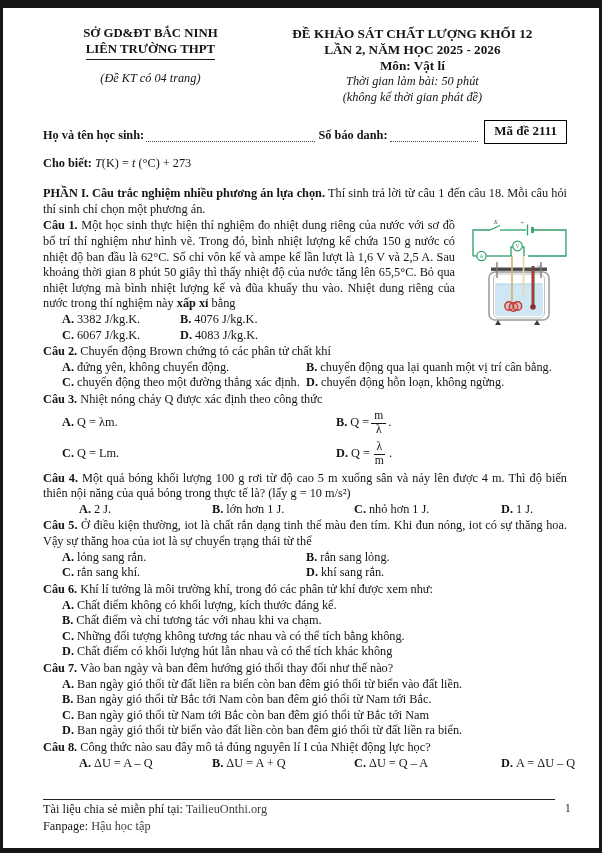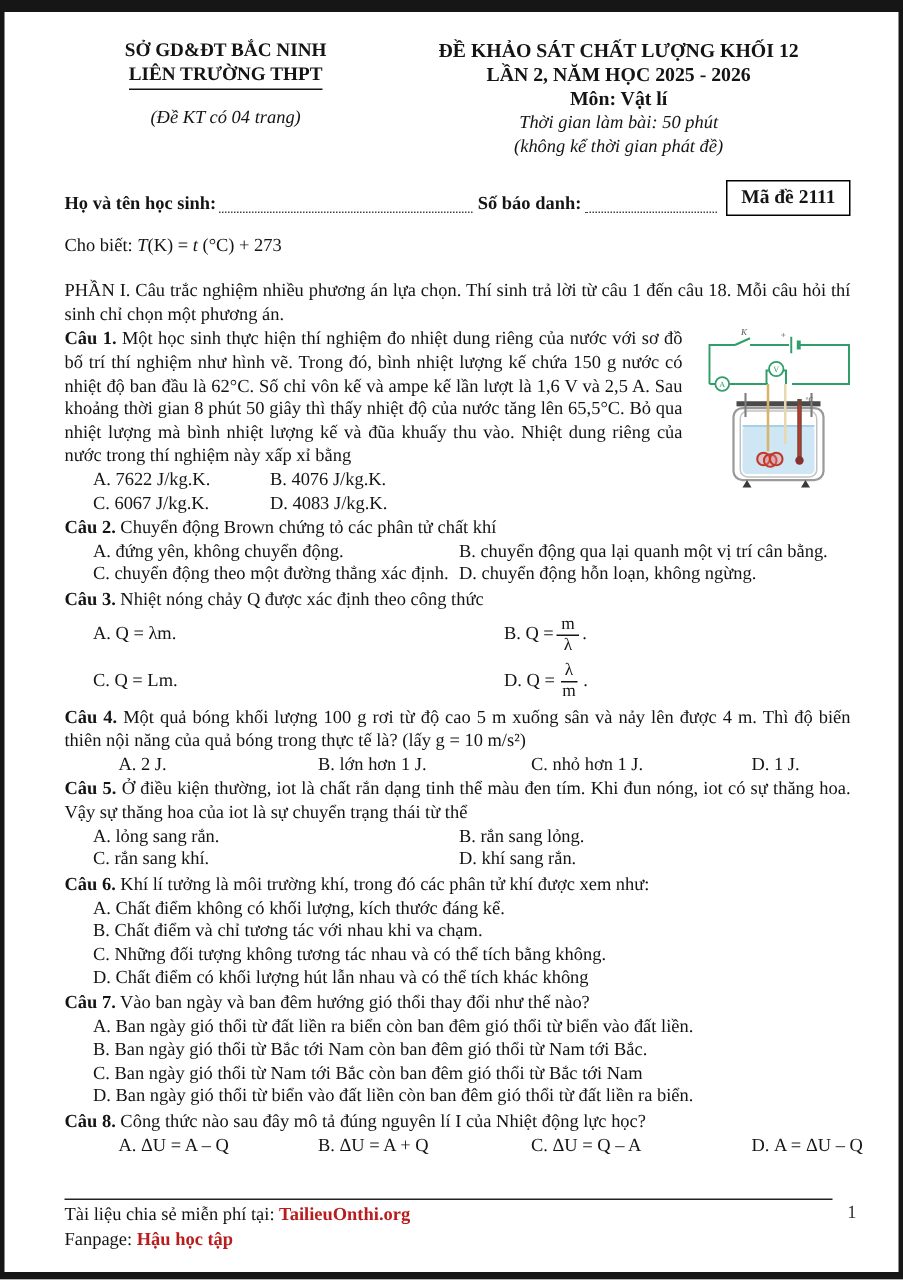--- a/index.html
+++ b/index.html
@@ -3,21 +3,21 @@
 <meta charset="utf-8">
 <style>
   html,body{margin:0;padding:0;background:#d9d9d9;}
   .page{
     width:602px;height:853px;box-sizing:border-box;position:relative;
     background:#fff;border:solid #161616;border-width:8px 3px 5px 3px;
     font-family:"Liberation Serif","DejaVu Serif",serif;color:#141414;
     overflow:hidden;
   }
   .content{padding:10px 32px 0 40px;font-size:12.3px;line-height:1.27;}
-  b{font-weight:normal;}
+  b{font-weight:bold;}
   .it{font-style:italic;}
   
   .hdr{display:flex;margin-top:8px;}
   .hdr-left{width:41%;text-align:center;}
   .hdr-right{width:59%;text-align:center;}
   .h-b{font-weight:bold;font-size:12.8px;line-height:1.25;}
   .h-title{font-weight:bold;font-size:13.2px;line-height:1.22;}
   .underlined{display:inline-block;border-bottom:1.2px solid #141414;padding-bottom:1px;}
   .h-i{font-style:italic;font-size:12.3px;line-height:1.25;}
   .mt10{margin-top:11px;}
@@ -46,21 +46,21 @@
   .o2f .opt{display:flex;align-items:center;min-height:31px;}
   .o4{grid-template-columns:127px 136px 141px 1fr;margin-left:36px;}
   .o1{grid-template-columns:1fr;}
   .frac{display:inline-flex;flex-direction:column;align-items:center;vertical-align:middle;line-height:1.08;font-size:11.6px;margin:0 2px;}
   .fnum{border-bottom:1px solid #141414;padding:0 3px;}
   .fden{padding:0 3px;}
   
   .footer{position:absolute;left:40px;right:30px;bottom:14px;font-size:12.3px;}
   .rule{border-top:1.4px solid #222;margin-right:14px;}
   .pagenum{position:absolute;right:-2px;top:2px;color:#333;}
-  .flink{color:#b91c1c;font-weight:bold;text-align:right;}
+  .flink{color:#404040;font-weight:normal;text-align:right;}
   .fline{margin-top:2px;}
 </style>
 </head>
 <body>
 
 <div class="page">
   <div class="content">
 
     <div class="hdr">
       <div class="hdr-left">
@@ -133,21 +133,21 @@
         </g>
 
         <line x1="66" y1="50" x2="66" y2="90" stroke="#6e4a3a" stroke-width="3"></line>
         <line x1="66" y1="54" x2="66" y2="88" stroke="#c0392b" stroke-width="1.4"></line>
         <circle cx="66" cy="91" r="2.8" fill="#8a2f2f"></circle>
         <text x="70" y="52" font-size="4.8" fill="#444">°C</text>
         <path d="M31 104 l3 5 h-6 z M70 104 l3 5 h-6 z" fill="#3a3a3a"></path>
       </svg>
       <p class="qt"><b class="qn">Câu 1.</b><span> Một học sinh thực hiện thí nghiệm đo nhiệt dung riêng của nước với sơ đồ bố trí thí nghiệm như hình vẽ. Trong đó, bình nhiệt lượng kế chứa 150 g nước có nhiệt độ ban đầu là 62°C. Số chỉ vôn kế và ampe kế lần lượt là 1,6 V và 2,5 A. Sau khoảng thời gian 8 phút 50 giây thì thấy nhiệt độ của nước tăng lên 65,5°C. Bỏ qua nhiệt lượng mà bình nhiệt lượng kế và đũa khuấy thu vào. Nhiệt dung riêng của nước trong thí nghiệm này </span><b>xấp xỉ</b><span> bằng</span></p>
       <div class="opts o2n">
-        <span class="opt"><b>A.</b><span>7622 J/kg.K.</span></span>
+        <span class="opt"><b>A.</b><span>3382 J/kg.K.</span></span>
         <span class="opt"><b>B.</b><span>4076 J/kg.K.</span></span>
         <span class="opt"><b>C.</b><span>6067 J/kg.K.</span></span>
         <span class="opt"><b>D.</b><span>4083 J/kg.K.</span></span>
       </div>
     </div>
 
     <div class="q">
       <p class="qt"><b class="qn">Câu 2.</b><span> Chuyển động Brown chứng tỏ các phân tử chất khí</span></p>
       <div class="opts o2w">
         <span class="opt"><b>A.</b><span>đứng yên, không chuyển động.</span></span>

